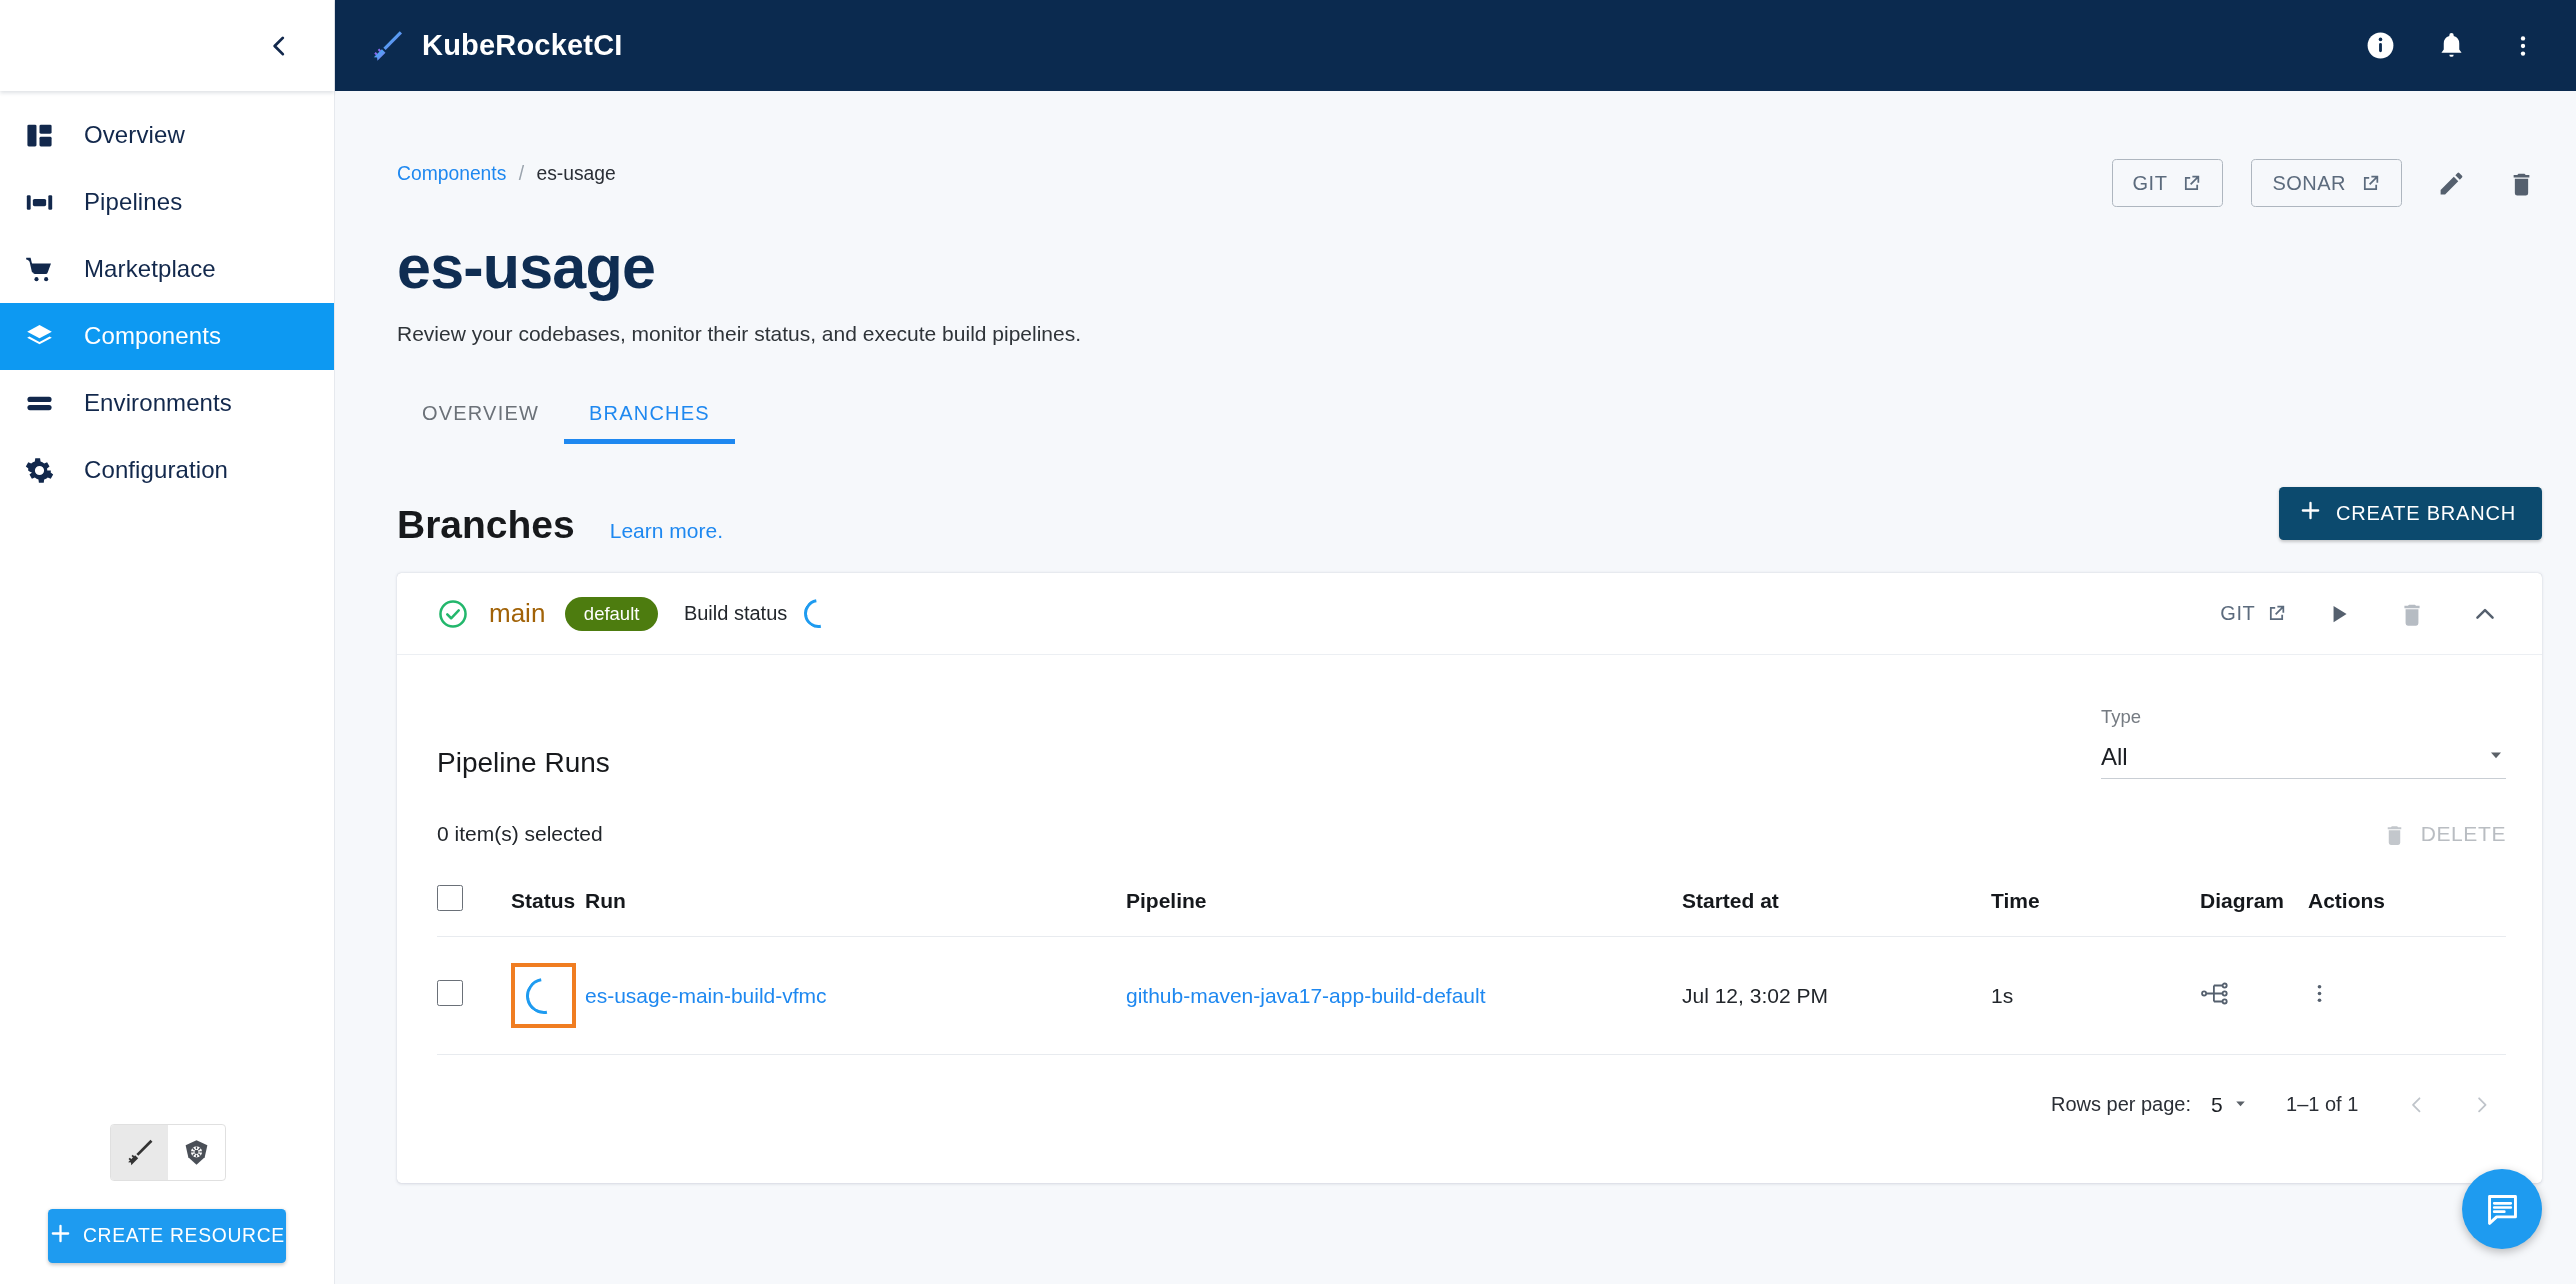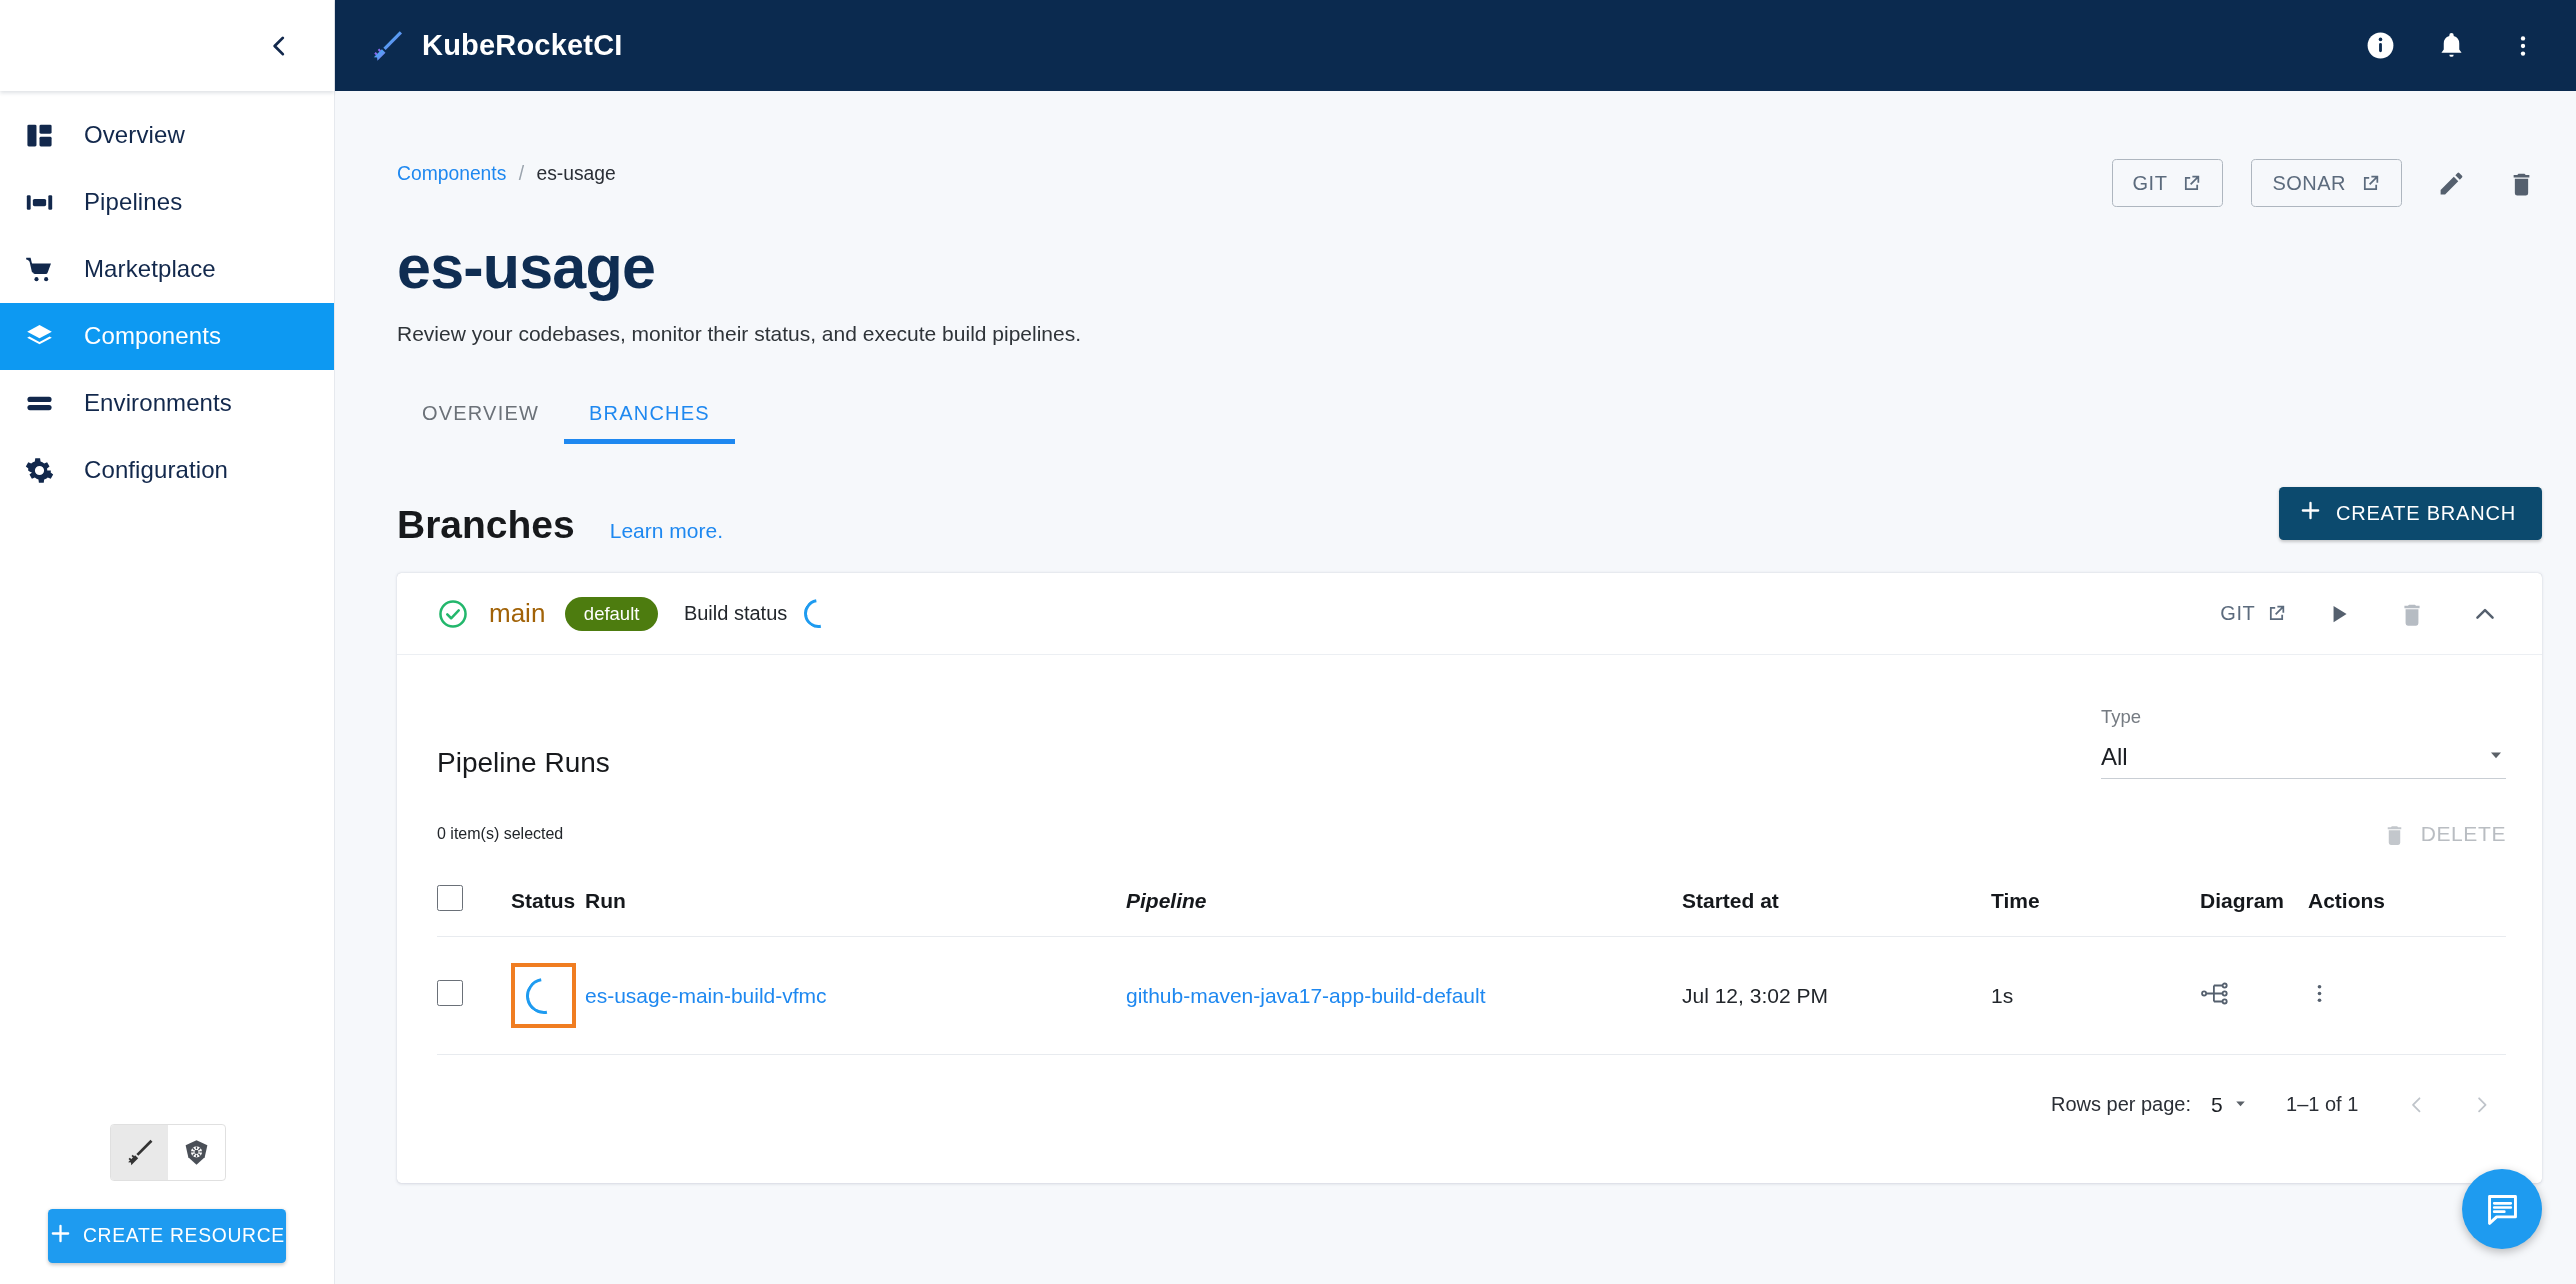--- a/index.html
+++ b/index.html
@@ -152,41 +152,41 @@
   .type-select { width: 405px; }
   .type-label { font-size: 18.5px; color: #757b82; margin-bottom: 7.7px; }
   .type-field {
     border-bottom: 0.8px solid #c9ced4; height: 43px;
     display: flex; align-items: center; cursor: pointer;
   }
   .type-value { font-size: 24px; color: #1c1f24; }
   .type-field .spacer { flex: 1; }
 
   .sel-row { display: flex; align-items: center; margin-top: 43px; }
-  .sel-text { font-size: 16px; color: #22262b; }
+  .sel-text { font-size: 21px; color: #22262b; }
   .sel-row .spacer { flex: 1; }
   .delete-btn { display: flex; align-items: center; gap: 14px; color: #b9bdc2; font-size: 21px; letter-spacing: 0.6px; cursor: default; }
 
   table.runs { width: 100%; border-collapse: collapse; margin-top: 18.5px; }
   table.runs th {
     text-align: left; font-size: 21px; font-weight: bold; color: #15181c;
     padding: 20px 0 20px 0; border-bottom: 0.8px solid #e8ebef;
   }
   table.runs td {
     font-size: 21px; color: #22262b; padding: 26px 0;
     border-bottom: 0.8px solid #e8ebef; vertical-align: middle;
   }
   .cb {
     width: 26px; height: 26px; border: 1.5px solid #6a7078; border-radius: 2.3px;
     display: inline-block; cursor: pointer; background: #fff;
   }
   .col-cb { width: 74px; }
   .col-status { width: 74px; }
   .col-run { width: 541px; }
-  .col-pipeline { width: 556px; font-style: italic; }
+  .col-pipeline { width: 556px; }
   .col-started { width: 309px; }
   .col-time { width: 209px; }
   .col-diagram { width: 108px; }
   .link { color: #1e88f0; cursor: pointer; }
 
   
   .spinner {
     width: 36px; height: 36px; border-radius: 50%;
     border: 3.9px solid #1e9bf0;
     border-right-color: transparent; border-top-color: transparent;

